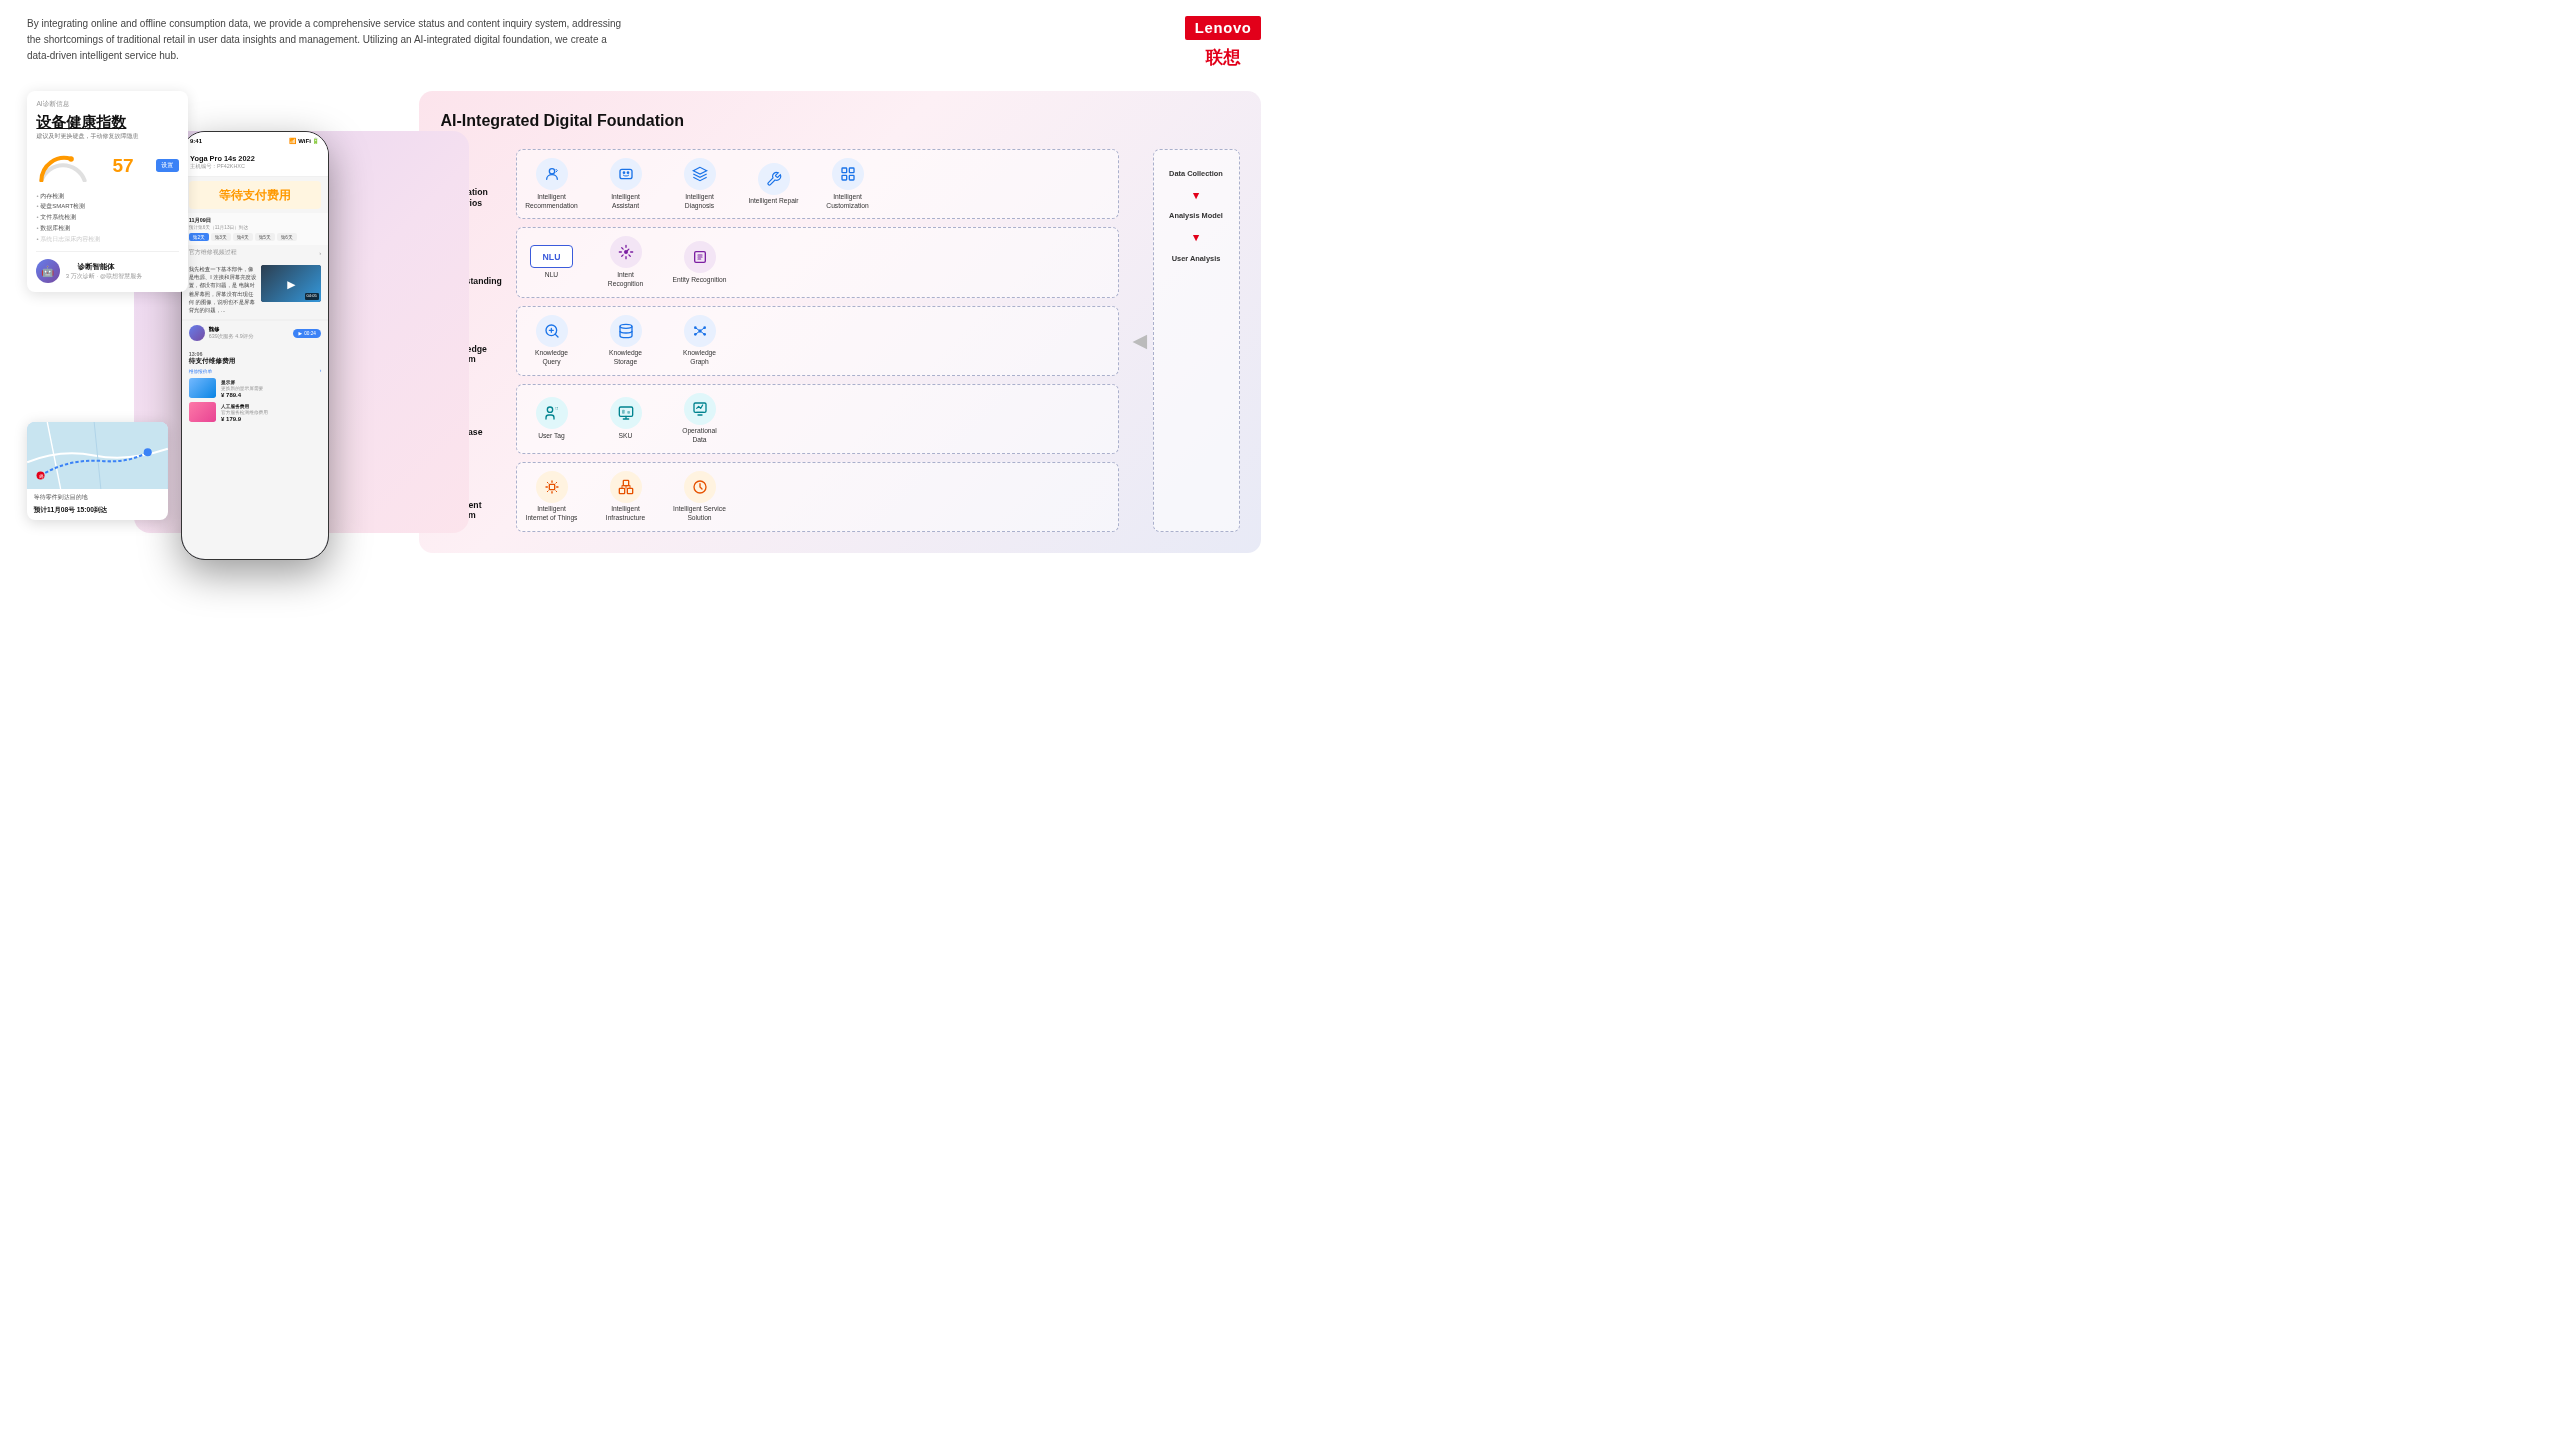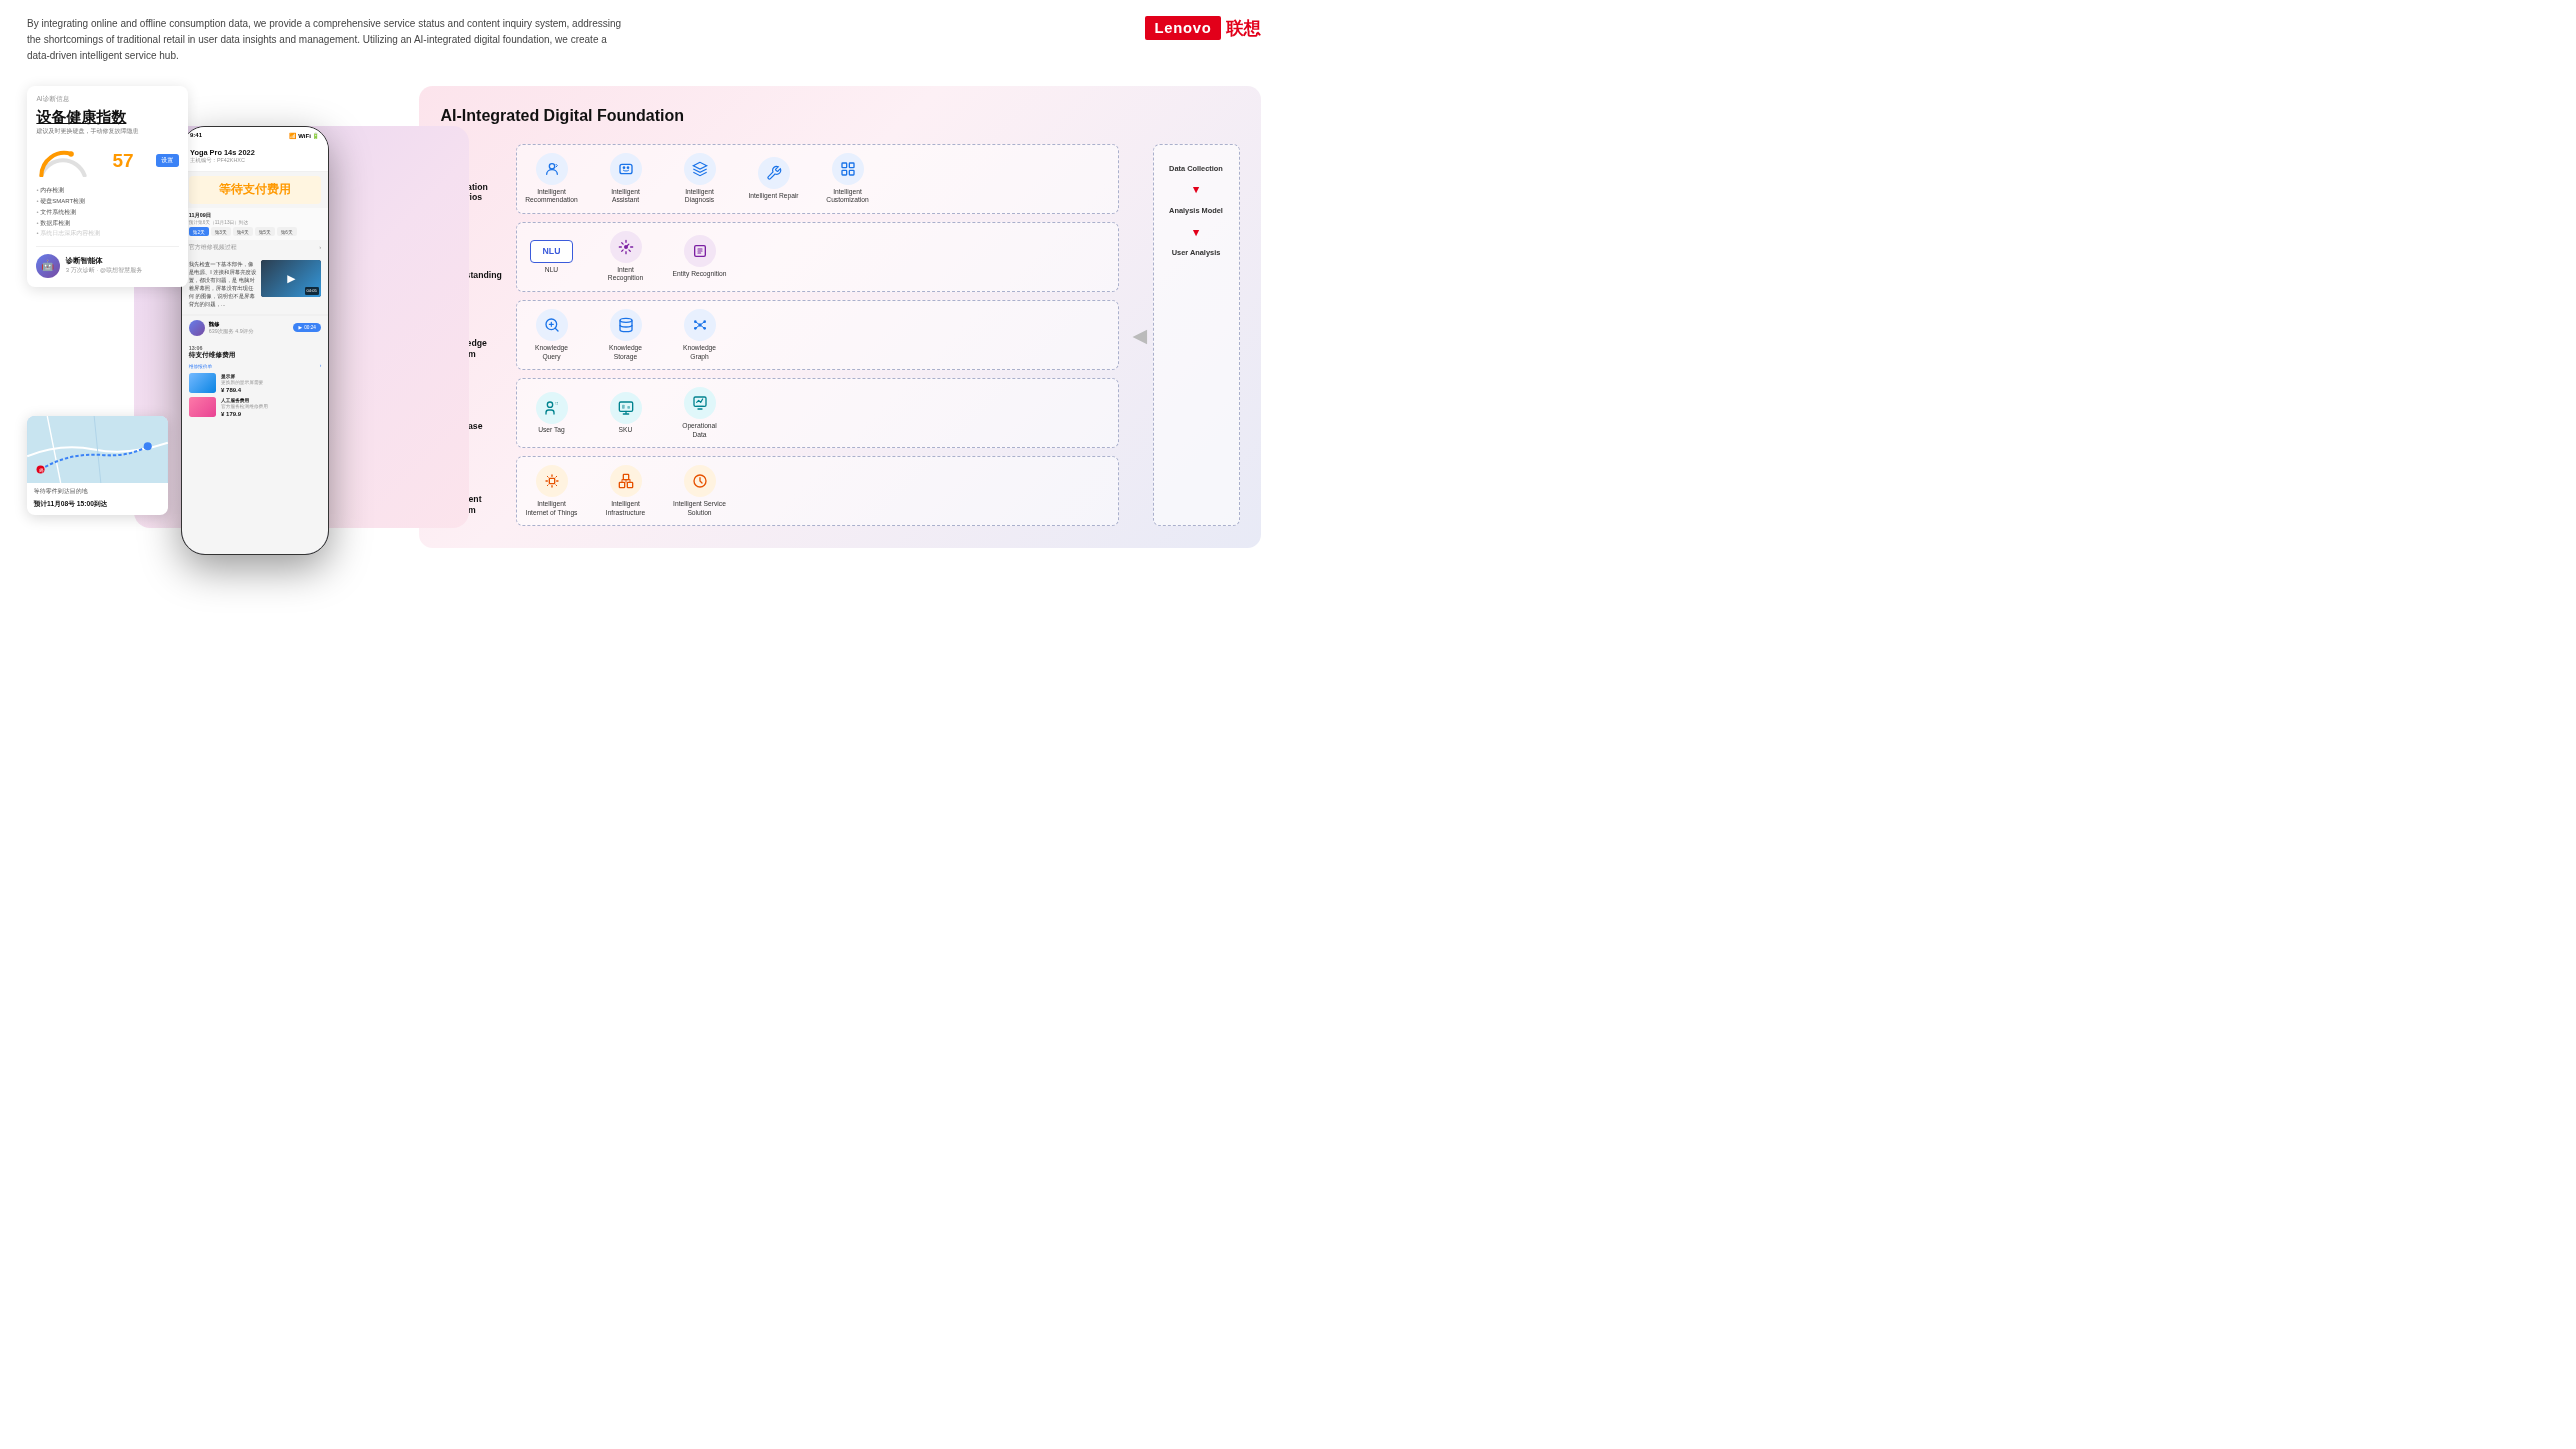--- a/index.html
+++ b/index.html
@@ -31,20 +31,21 @@
       color: #444;
       line-height: 1.6;
     }
 
     
     .lenovo-logo {
       display: flex;
       align-items: center;
       gap: 5.4px;
       flex-shrink: 0;
+      flex-direction: column;
     }
     .lenovo-rect {
       background: #e2001a;
       color: #fff;
       font-size: 14.8px;
       font-weight: 700;
       padding: 4px 9.4px;
       border-radius: 2px;
       letter-spacing: 0.7px;
     }
@@ -126,21 +127,21 @@
       width: 24px;
       height: 24px;
       border-radius: 50%;
       background: linear-gradient(135deg, #667eea, #764ba2);
       display: flex;
       align-items: center;
       justify-content: center;
       font-size: 10.7px;
     }
     .bot-info { font-size: 6px; }
-    .bot-name { font-weight: 700; color: #111; font-size: 7.4px; }
+    .bot-name { font-weight: 700; color: #111; font-size: 7.4px; margin-left: 12px; }
     .bot-count { color: #999; }
 
     
     .map-card {
       position: absolute;
       bottom: 54px;
       left: 0;
       width: 141px;
       background: #fff;
       border-radius: 8px;

